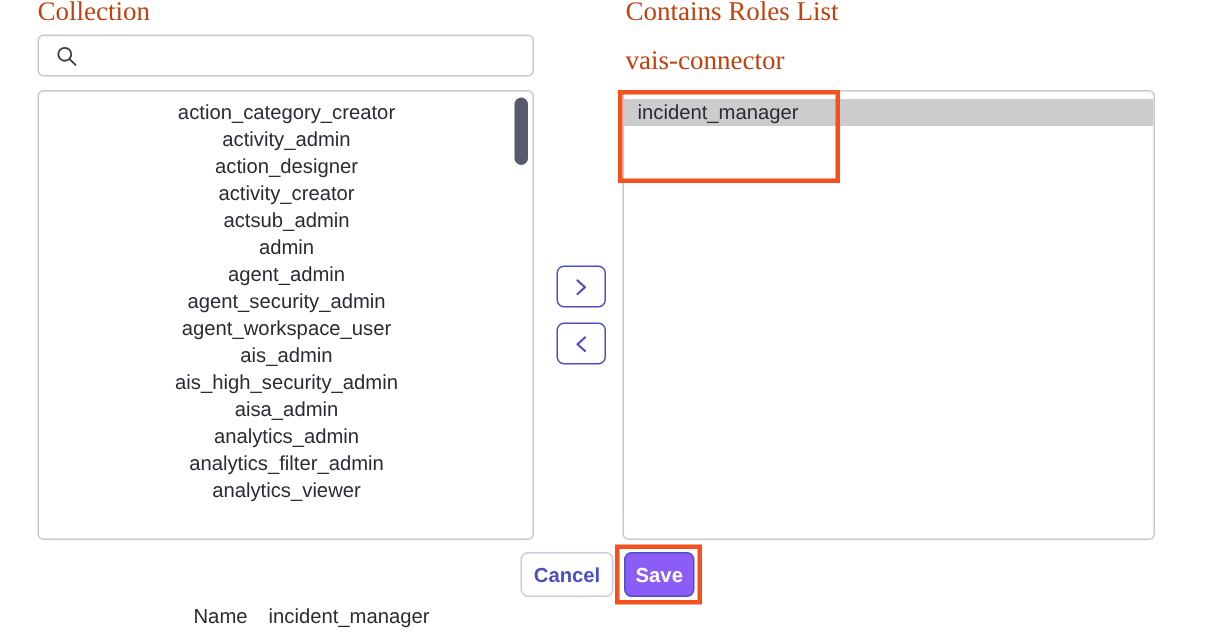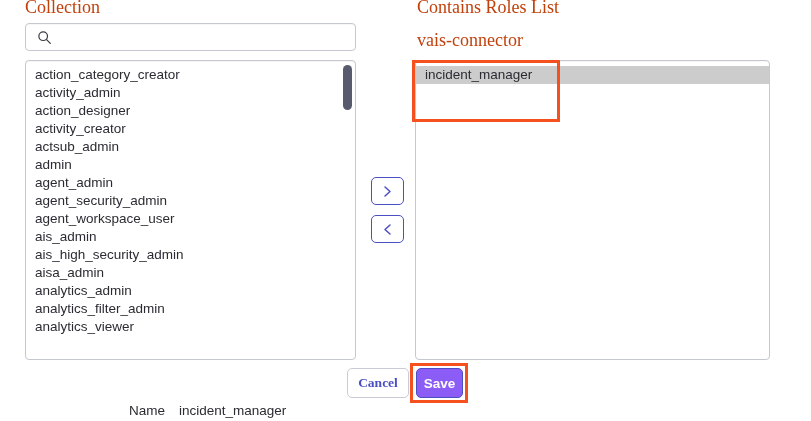--- a/index.html
+++ b/index.html
@@ -75,20 +75,21 @@
     border: 1px solid #c5c8d0;
     border-radius: 4px;
     background: #ffffff;
     overflow: hidden;
     box-shadow: inset 0 1px 1px rgba(0,0,0,0.035);
   }
   #collection-list .inner {
     position: absolute;
     left: 0; top: 0; right: 0;
     padding: 5px 0 0 0;
+    text-align: center;
   }
   .opt {
     font-size: 13.5px;
     line-height: 18px;
     height: 18px;
     padding: 0 8px 0 9px;
     color: #2b2b33;
     white-space: nowrap;
     overflow: hidden;
     cursor: default;
@@ -163,21 +164,21 @@
     position: absolute;
     left: 347px;
     top: 368px;
     width: 62px;
     height: 30px;
     box-sizing: border-box;
     border: 1px solid #c9cbd6;
     border-radius: 5px;
     background: #ffffff;
     color: #4b4fc4;
-    font-family: Liberation Serif, serif;
+    font-family: Liberation Sans, sans-serif;
     font-size: 13.5px;
     font-weight: 700;
     cursor: pointer;
     padding: 0;
   }
   #save-button {
     position: absolute;
     left: 416px;
     top: 368px;
     width: 47px;

